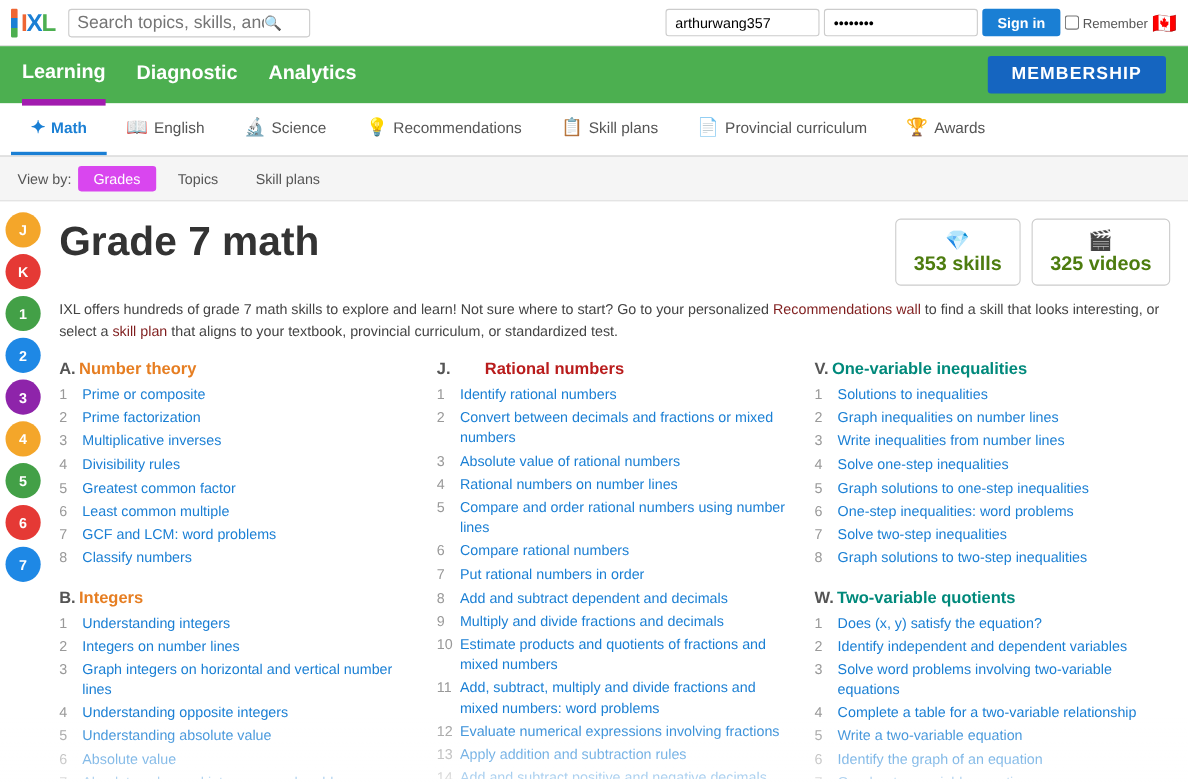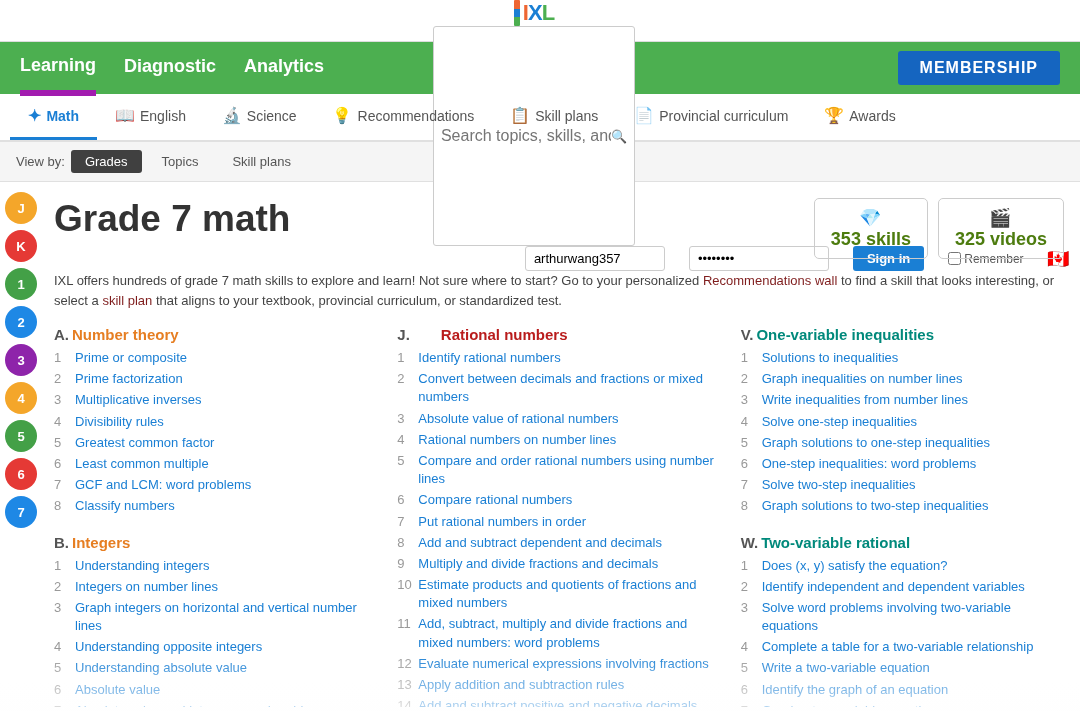--- a/index.html
+++ b/index.html
@@ -6,21 +6,20 @@
     body { font-family: Arial, sans-serif; font-size: 13px; background: #fff; overflow-x: hidden; }
 
     
     .top-bar {
       background: #fff;
       border-bottom: 1px solid #ddd;
       display: flex;
       align-items: center;
       padding: 0 10px;
       height: 42px;
-      flex-direction: column;
     }
     .logo {
       display: flex;
       align-items: center;
       margin-right: 12px;
     }
     .logo-ixl {
       font-size: 22px;
       font-weight: 900;
       letter-spacing: -1px;
@@ -50,21 +49,21 @@
       outline: none;
       font-size: 16px;
       width: 170px;
       color: #999;
     }
     .search-icon-svg { color: #999; font-size: 13px; }
     .top-bar-right {
       display: flex;
       align-items: center;
       margin-left: auto;
-      gap: 24px;
+      gap: 4px;
     }
     .username-input, .password-input {
       border: 1px solid #ccc;
       border-radius: 3px;
       padding: 4px 8px;
       font-size: 13px;
       width: 140px;
     }
     .signin-btn {
       background: #1a7fd4;
@@ -156,21 +155,21 @@
     .view-by-btn {
       padding: 4px 14px;
       border-radius: 3px;
       border: none;
       font-size: 13px;
       cursor: pointer;
       background: transparent;
       color: #555;
     }
     .view-by-btn.active {
-      background: #404040;
+      background: #d946ef;
       color: #fff;
     }
 
     
     .main-content {
       display: flex;
       position: relative;
     }
 
     
@@ -556,21 +555,21 @@
                 <span class="num">7</span>
                 <a class="skill-link" href="#">Solve two-step inequalities</a>
               </li>
               <li>
                 <span class="num">8</span>
                 <a class="skill-link" href="#">Graph solutions to two-step inequalities</a>
               </li>
             </ul>
           </div>
           <div class="skill-section">
-            <div class="section-title"><span class="letter">W.</span><span class="name teal">Two-variable rational</span></div>
+            <div class="section-title"><span class="letter">W.</span><span class="name teal">Two-variable quotients</span></div>
             <ul class="skill-list">
               <li>
                 <span class="num">1</span>
                 <a class="skill-link" href="#">Does (x, y) satisfy the equation?</a>
               </li>
               <li>
                 <span class="num">2</span>
                 <a class="skill-link" href="#">Identify independent and dependent variables</a>
               </li>
               <li>

